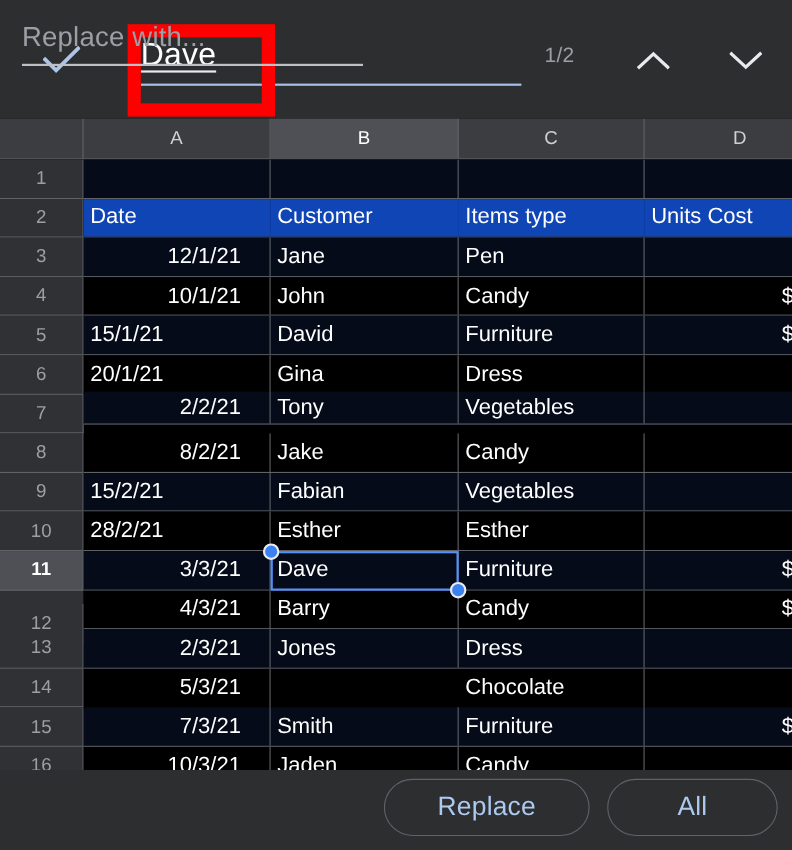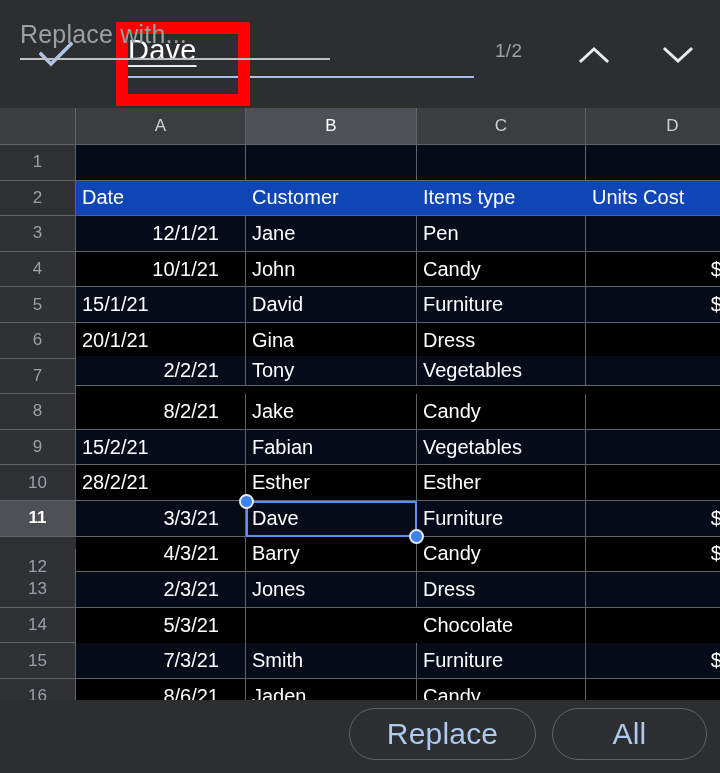--- a/index.html
+++ b/index.html
@@ -222,21 +222,21 @@
     background: #bdc1c6;
   }
   .pill {
     position: absolute;
     top: 708px;
     height: 52px;
     border: 1px solid #5f6368;
     border-radius: 26px;
     background: transparent;
     color: #aec9f0;
-    font-size: 30px;
+    font-size: 24px;
     font-family: "Liberation Sans", sans-serif;
     letter-spacing: 0.2px;
     display: flex; align-items: center; justify-content: center;
     cursor: pointer;
     padding: 0;
   }
   .pill-replace { left: 349px; width: 187px; }
   .pill-all { left: 552px; width: 155px; }
 </style>
 </head>
@@ -387,21 +387,21 @@
           <div class="cell" style="left: 341px; width: 169px;">Chocolate</div>
           <div class="cell num" style="left: 510px; width: 174px;"></div>
         </div>
         <div class="row even" style="top: 498.4px; height: 35.6px;">
           <div class="cell num" style="left: 0px; width: 170px;">7/3/21</div>
           <div class="cell" style="left: 170px; width: 171px;">Smith</div>
           <div class="cell" style="left: 341px; width: 169px;">Furniture</div>
           <div class="cell num" style="left: 510px; width: 174px;">$1</div>
         </div>
         <div class="row odd" style="top: 534px; height: 35.6px;">
-          <div class="cell num" style="left: 0px; width: 170px;">8/6/21</div>
+          <div class="cell num" style="left: 0px; width: 170px;">10/3/21</div>
           <div class="cell" style="left: 170px; width: 171px;">Jaden</div>
           <div class="cell" style="left: 341px; width: 169px;">Candy</div>
           <div class="cell num" style="left: 510px; width: 174px;"></div>
         </div>
       </div>
     <div id="sel-host">
         <div class="selbox" style="left: 246px; top: 356px; width: 171px; height: 35.6px;"></div>
         <div class="handle" style="left: 239px; top: 349px;"></div>
         <div class="handle" style="left: 409px; top: 383.6px;"></div>
       </div>

